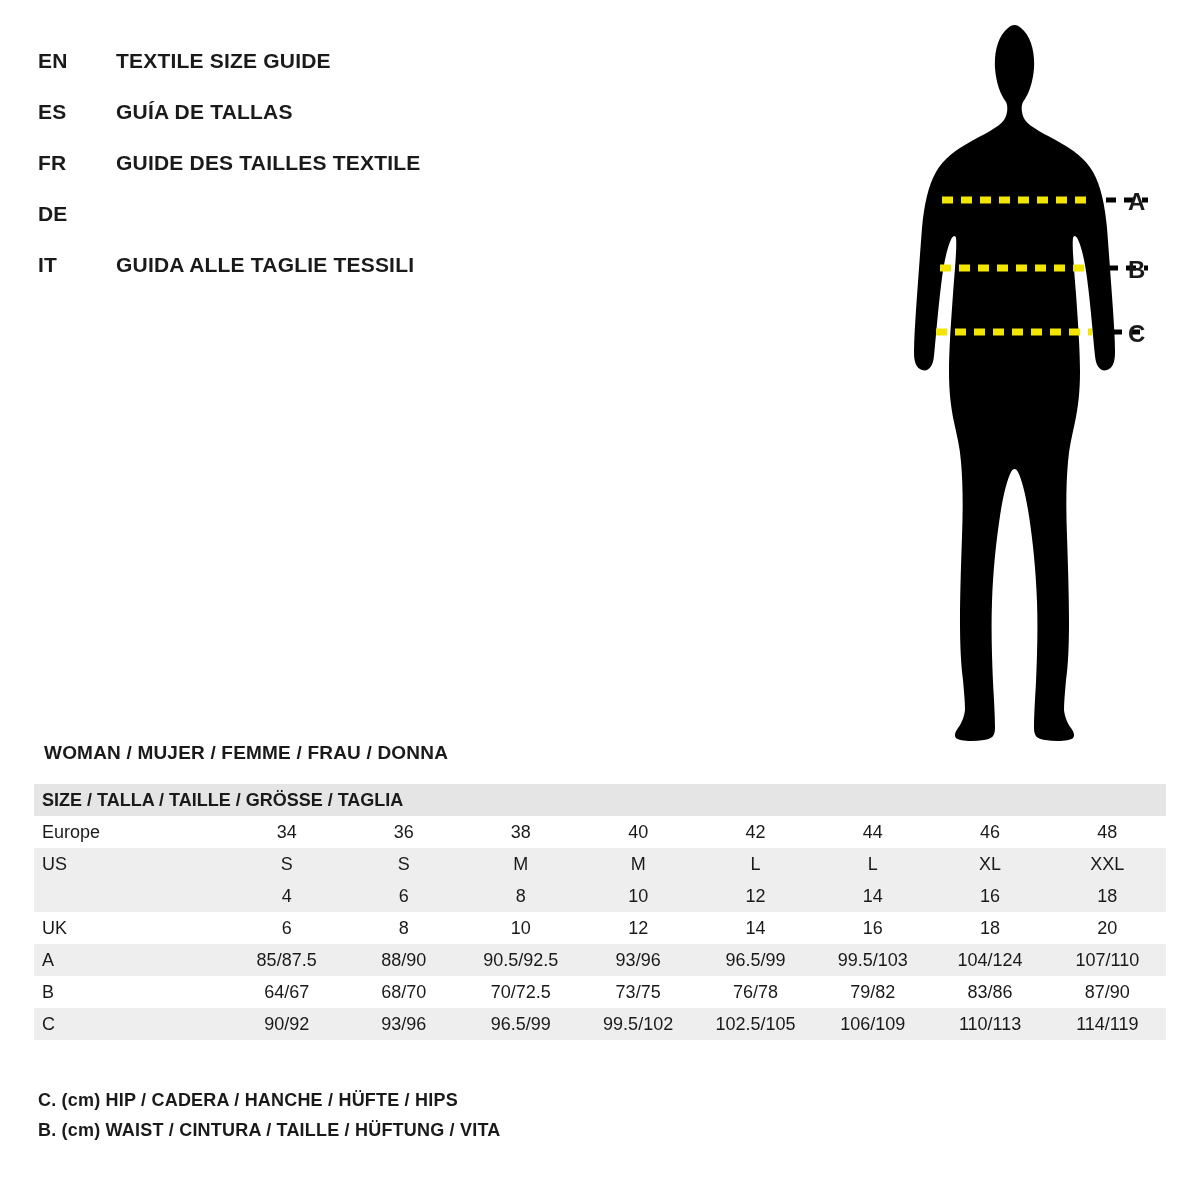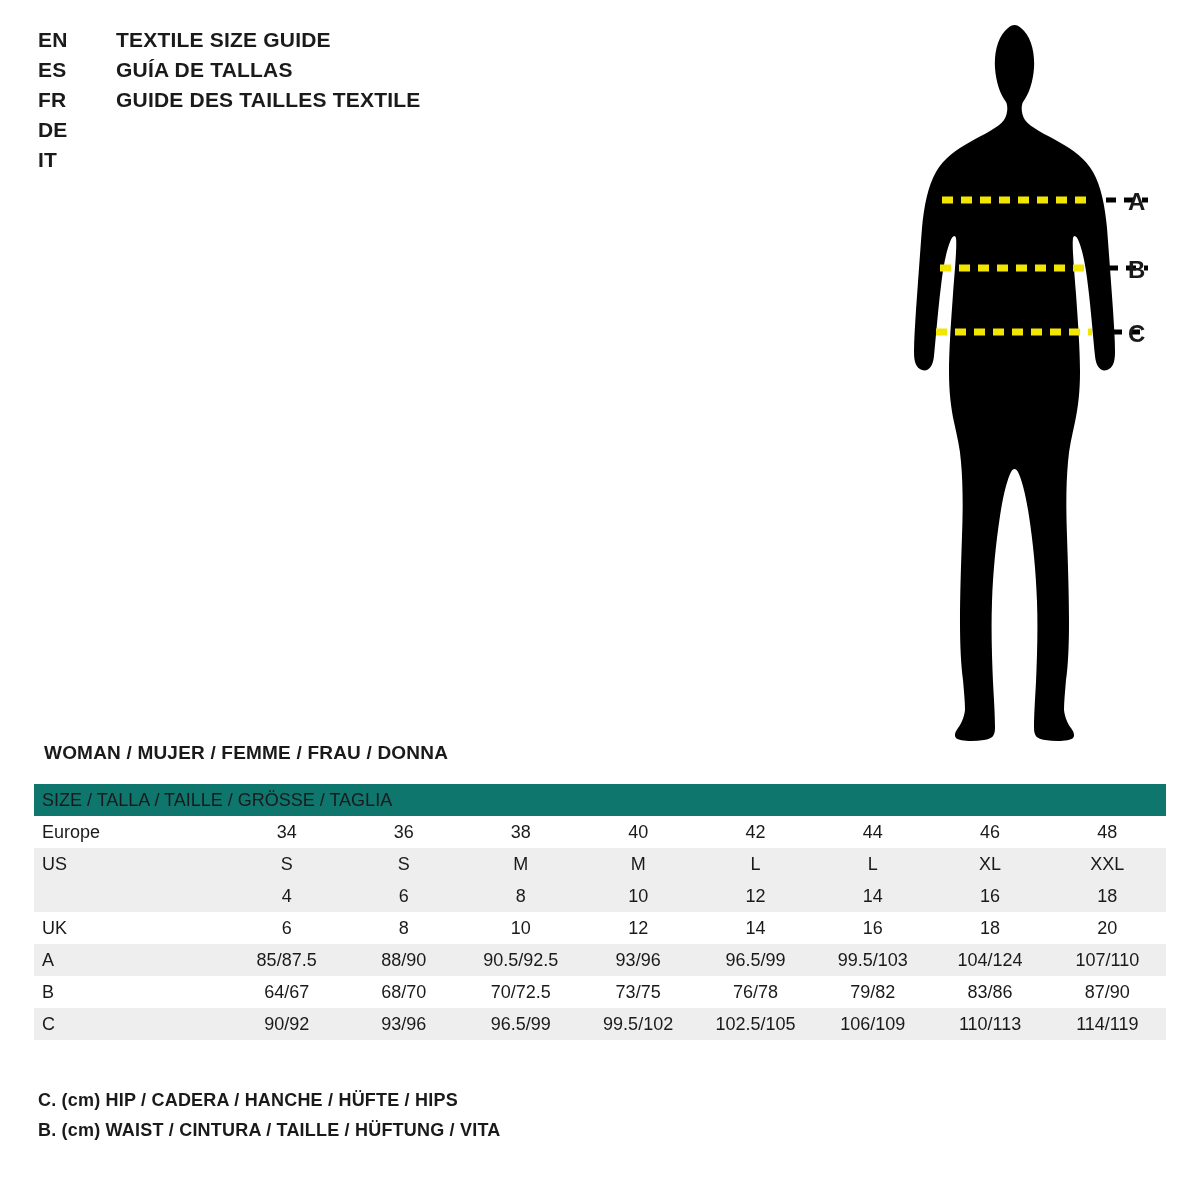--- a/index.html
+++ b/index.html
@@ -23,20 +23,21 @@
     top: 28px;
     width: 560px;
   }
   .title-row {
     display: flex;
     align-items: baseline;
     height: 30px;
     font-size: 21px;
     font-weight: bold;
     letter-spacing: 0.2px;
+    margin-top: 21px;
   }
   .title-lang {
     width: 78px;
     flex: 0 0 78px;
   }
   .title-text {
     flex: 1 1 auto;
   }
 
   
@@ -69,22 +70,22 @@
     width: 1132px;
     border-collapse: collapse;
     font-size: 18px;
   }
   #size-table td {
     padding: 0;
     height: 32px;
     vertical-align: middle;
   }
   .hdr-row td {
-    background: #0f766e;
-    font-weight: normal;
+    background: #e5e5e5;
+    font-weight: bold;
     height: 30px;
   }
   .row-alt td {
     background: #eeeeee;
   }
   .row-plain td {
     background: #ffffff;
   }
   .cell-label {
     text-align: left;
@@ -124,20 +125,21 @@
   </div>
   <div class="title-row">
     <span class="title-lang">FR</span>
     <span class="title-text">GUIDE DES TAILLES TEXTILE</span>
   </div>
   <div class="title-row">
     <span class="title-lang">DE</span>
   </div>
   <div class="title-row">
     <span class="title-lang">IT</span>
+    <span class="title-text">GUIDA ALLE TAGLIE TESSILI</span>
   </div>
 </div>
 
 <div id="figure">
   <svg width="330" height="740" viewBox="0 0 330 740" xmlns="http://www.w3.org/2000/svg">
 
     <g>
       <path fill="#000000" d="
         M148,18
         C138,26 134,42 135,58

